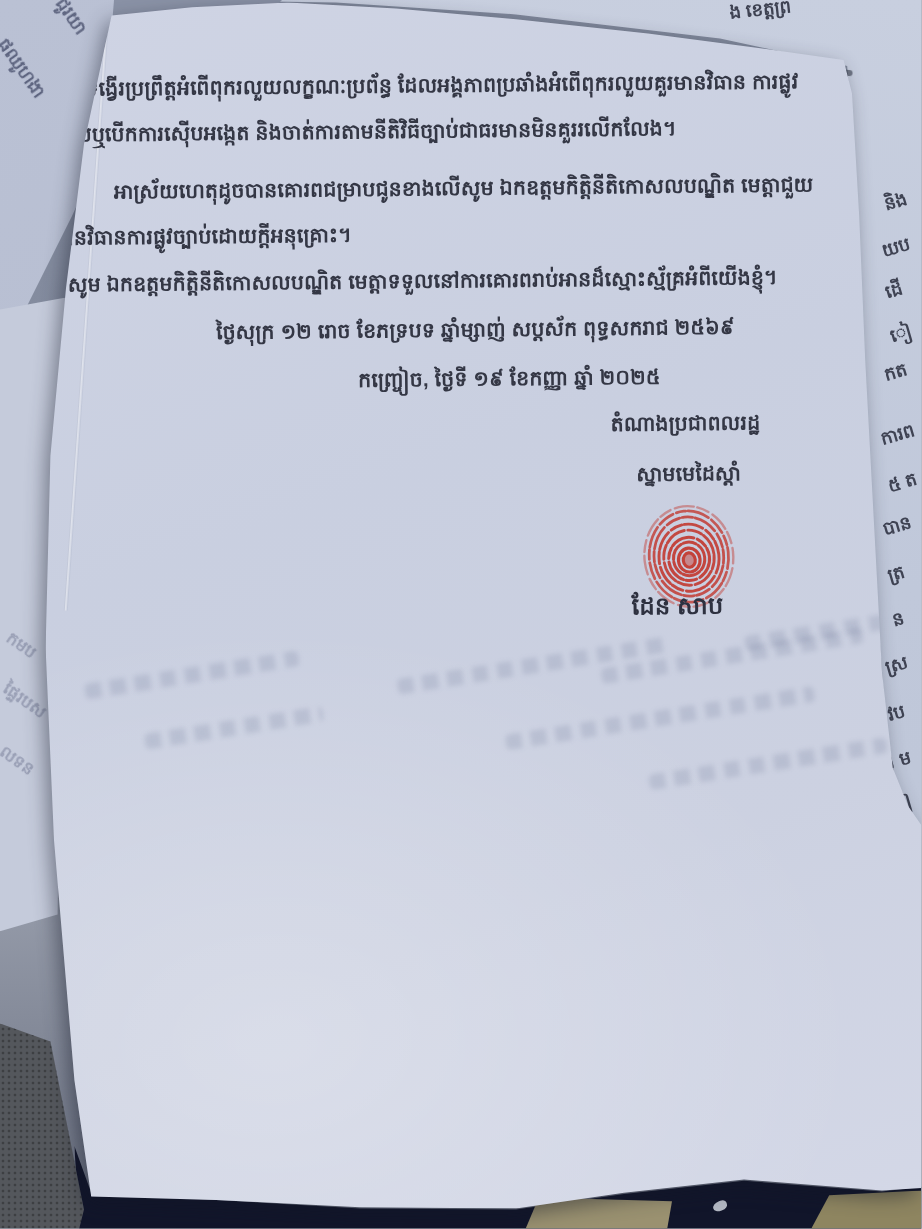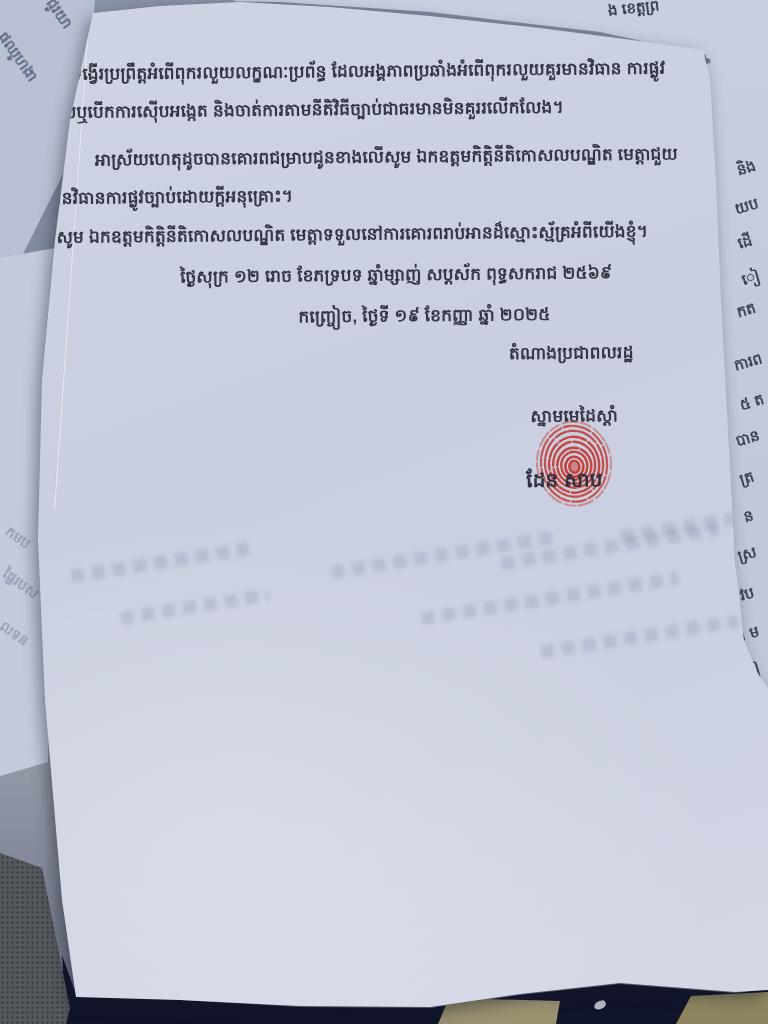--- a/index.html
+++ b/index.html
@@ -116,33 +116,33 @@
         <span class="t" style="left:55px;top:63px">ជាទង្វើរប្រព្រឹត្តអំពើពុករលួយលក្ខណៈប្រព័ន្ធ ដែលអង្គភាពប្រឆាំងអំពើពុករលួយគួរមានវិធាន ការផ្លូវ</span>
         <span class="t" style="left:44px;top:101px">ច្បាប់ឬបើកការស៊ើបអង្កេត និងចាត់ការតាមនីតិវិធីច្បាប់ជាធរមានមិនគួររលើកលែង។</span>
         <span class="t" style="left:94px;top:149px">អាស្រ័យហេតុដូចបានគោរពជម្រាបជូនខាងលើសូម ឯកឧត្តមកិត្តិនីតិកោសលបណ្ឌិត មេត្តាជួយ</span>
         <span class="t" style="left:44px;top:187px">មានវិធានការផ្លូវច្បាប់ដោយក្តីអនុគ្រោះ។</span>
         <span class="t" style="left:55px;top:226px">សូម ឯកឧត្តមកិត្តិនីតិកោសលបណ្ឌិត មេត្តាទទួលនៅការគោរពរាប់អានដ៏ស្មោះស្ម័គ្រអំពីយើងខ្ញុំ។</span>
 
         <span class="t" style="left:178px;top:267px">ថ្ងៃសុក្រ ១២ រោច ខែភទ្របទ ឆ្នាំម្សាញ់ សប្តស័ក ពុទ្ធសករាជ ២៥៦៩</span>
         <span class="t" style="left:296px;top:308px">កញ្ច្រៀច, ថ្ងៃទី ១៩ ខែកញ្ញា ឆ្នាំ ២០២៥</span>
 
         <span class="t" style="left:506px;top:347px">តំណាងប្រជាពលរដ្ឋ</span>
-        <span class="t" style="left:527px;top:410px">ស្នាមមេដៃស្តាំ</span>
+        <span class="t" style="left:527px;top:389px">ស្នាមមេដៃស្តាំ</span>
 
         <svg class="fp" width="80" height="88" viewBox="0 0 80 88">
           <g fill="none" stroke="#c23a31" stroke-linecap="round">
             <ellipse cx="39" cy="44" rx="37" ry="42" stroke-width="2" opacity=".45" stroke-dasharray="10 4 16 3"></ellipse>
             <ellipse cx="39" cy="44" rx="33" ry="38" stroke-width="2.3" opacity=".8" stroke-dasharray="14 3 8 2 18 3"></ellipse>
             <ellipse cx="39" cy="44" rx="29" ry="33" stroke-width="2.3" opacity=".85" stroke-dasharray="9 2 20 3 12 2"></ellipse>
             <ellipse cx="39" cy="45" rx="25" ry="28" stroke-width="2.4" opacity=".9" stroke-dasharray="16 3 10 2"></ellipse>
             <ellipse cx="39" cy="45" rx="21" ry="23" stroke-width="2.4" opacity=".9" stroke-dasharray="12 2 18 3"></ellipse>
             <ellipse cx="39" cy="46" rx="17" ry="18" stroke-width="2.5" opacity=".92" stroke-dasharray="20 3 9 2"></ellipse>
             <ellipse cx="39" cy="46" rx="13" ry="14" stroke-width="2.5" opacity=".92" stroke-dasharray="11 2 15 2"></ellipse>
             <ellipse cx="39" cy="47" rx="9" ry="10" stroke-width="2.6" opacity=".95"></ellipse>
             <ellipse cx="39" cy="47" rx="5" ry="6" stroke-width="2.6" opacity=".95" fill="#c23a31" fill-opacity=".5"></ellipse>
           </g>
         </svg>
 
-        <span class="t name" style="left:522px;top:472px">ដែន សាប</span>
+        <span class="t name" style="left:522px;top:497px">ដែន សាប</span>
       </div>
     </div>
   </div>
 </div>
 
 </body></html>

